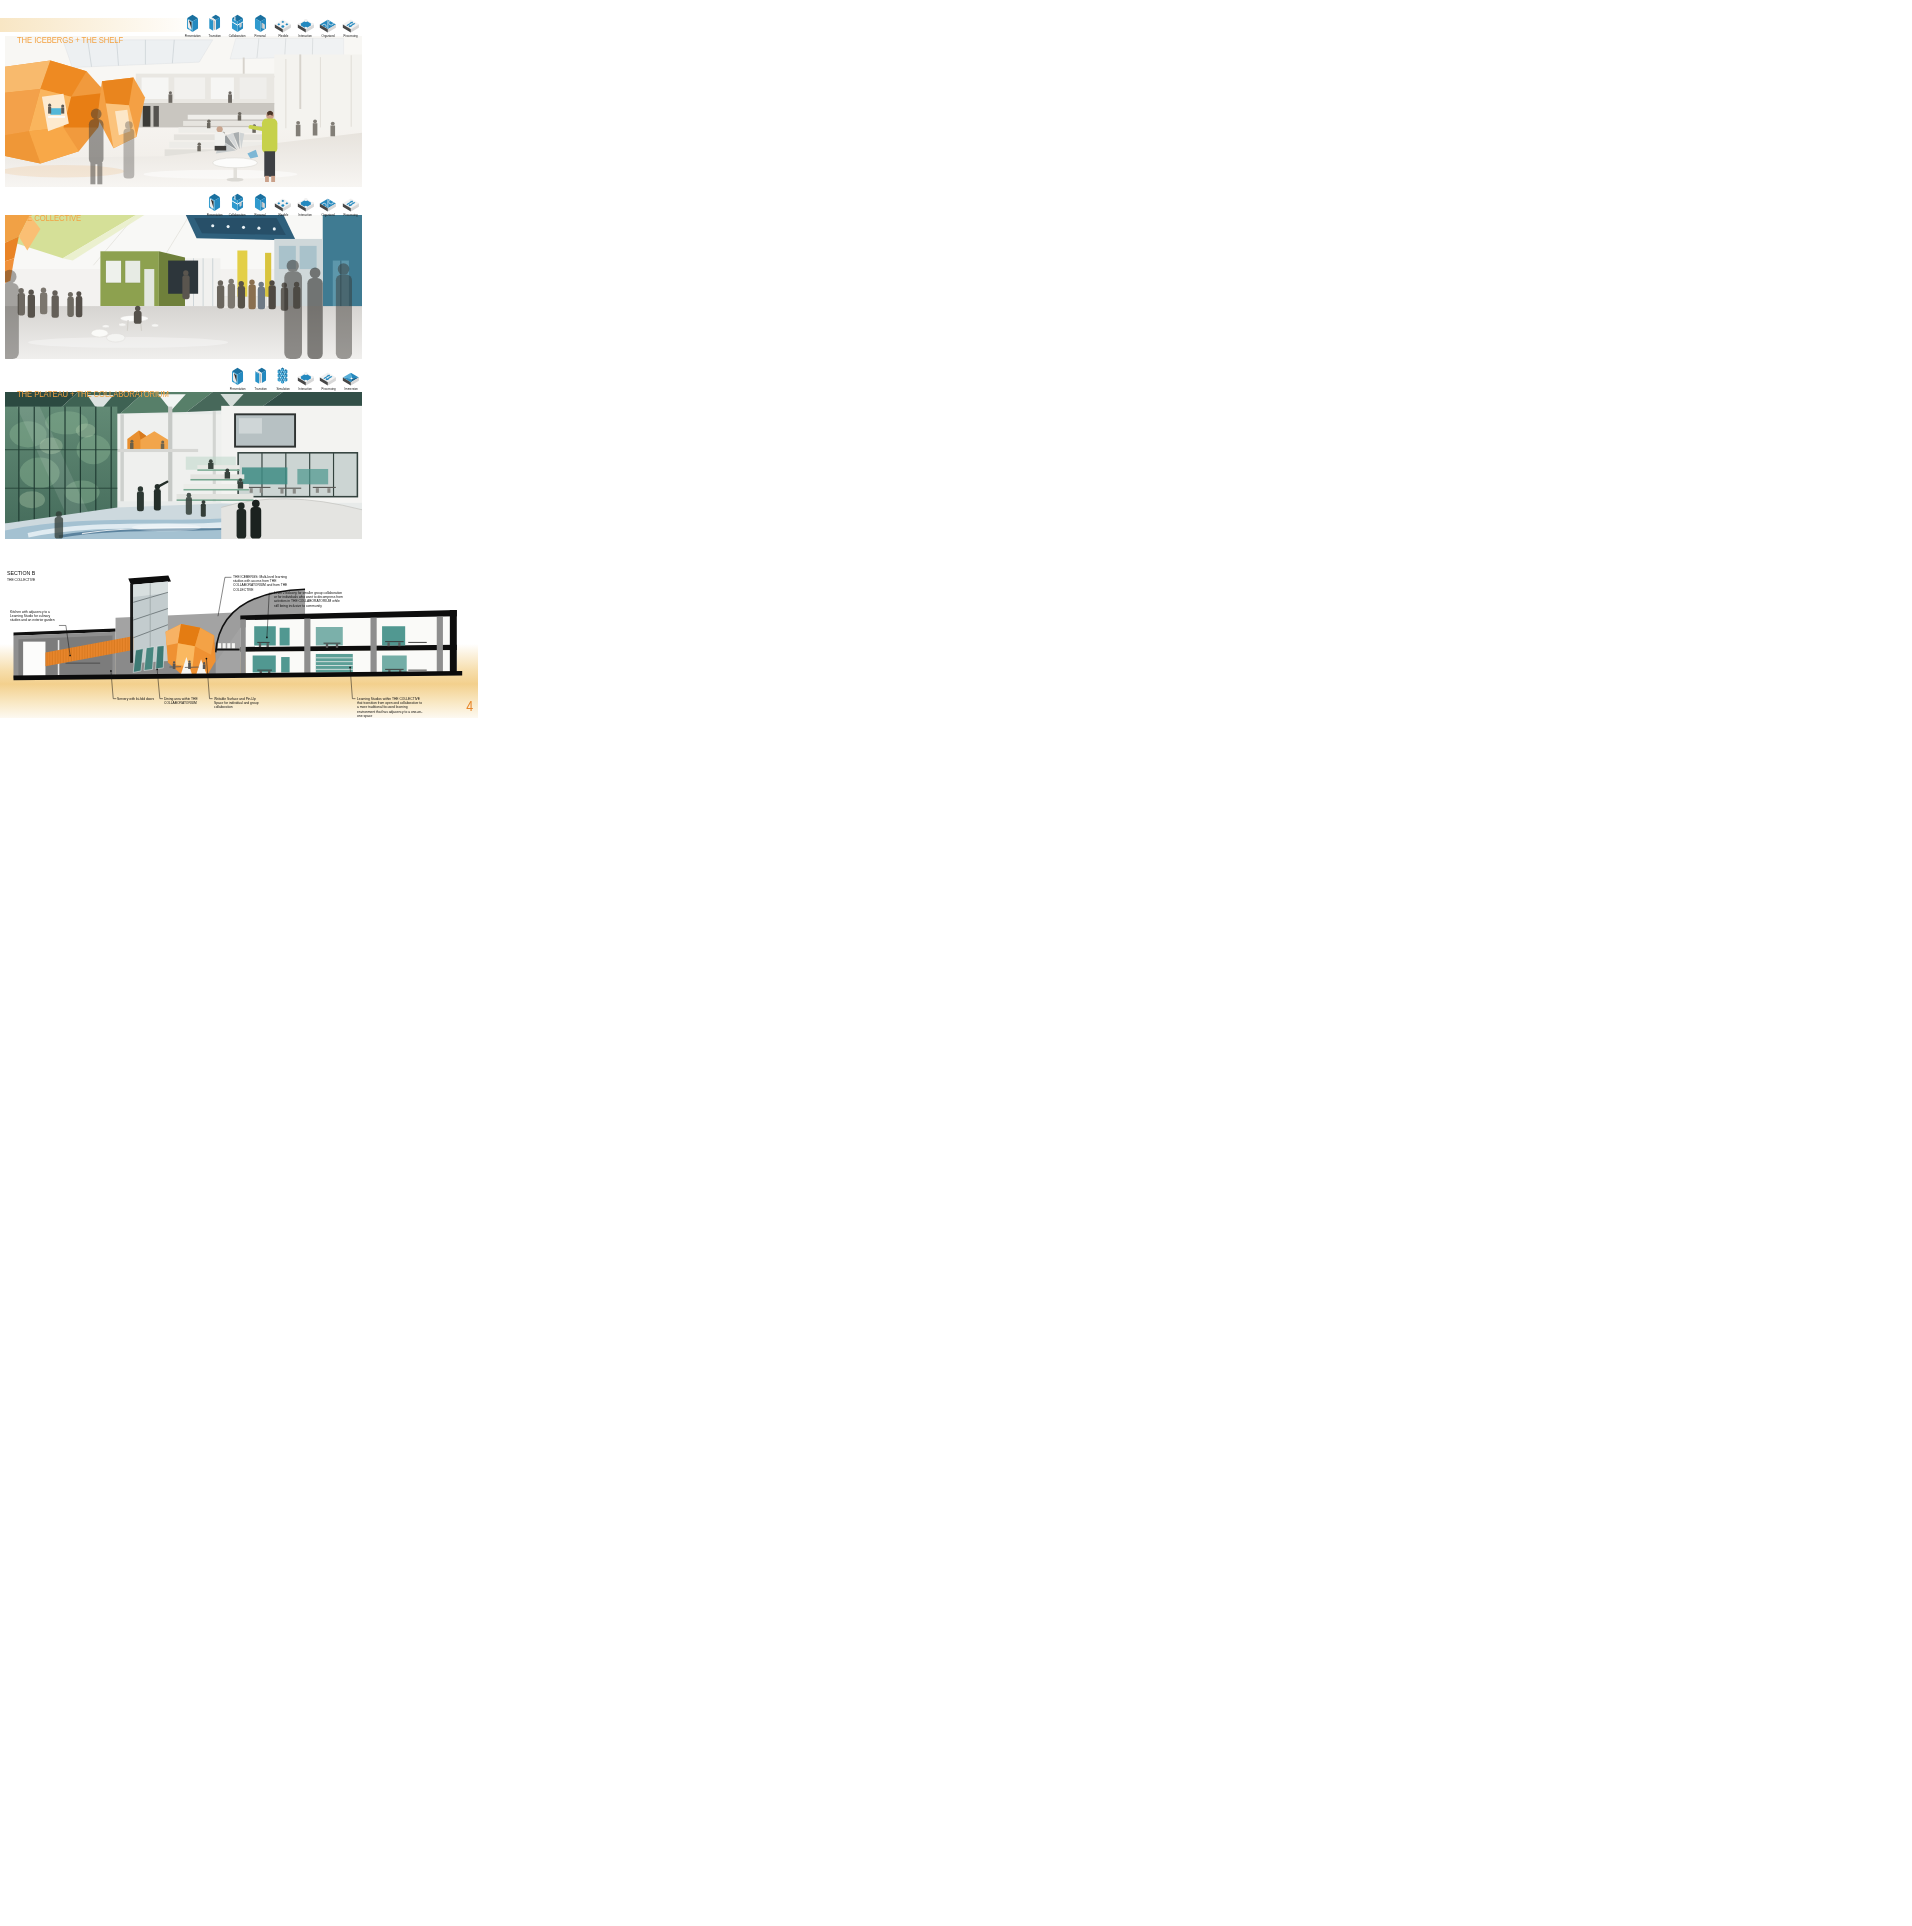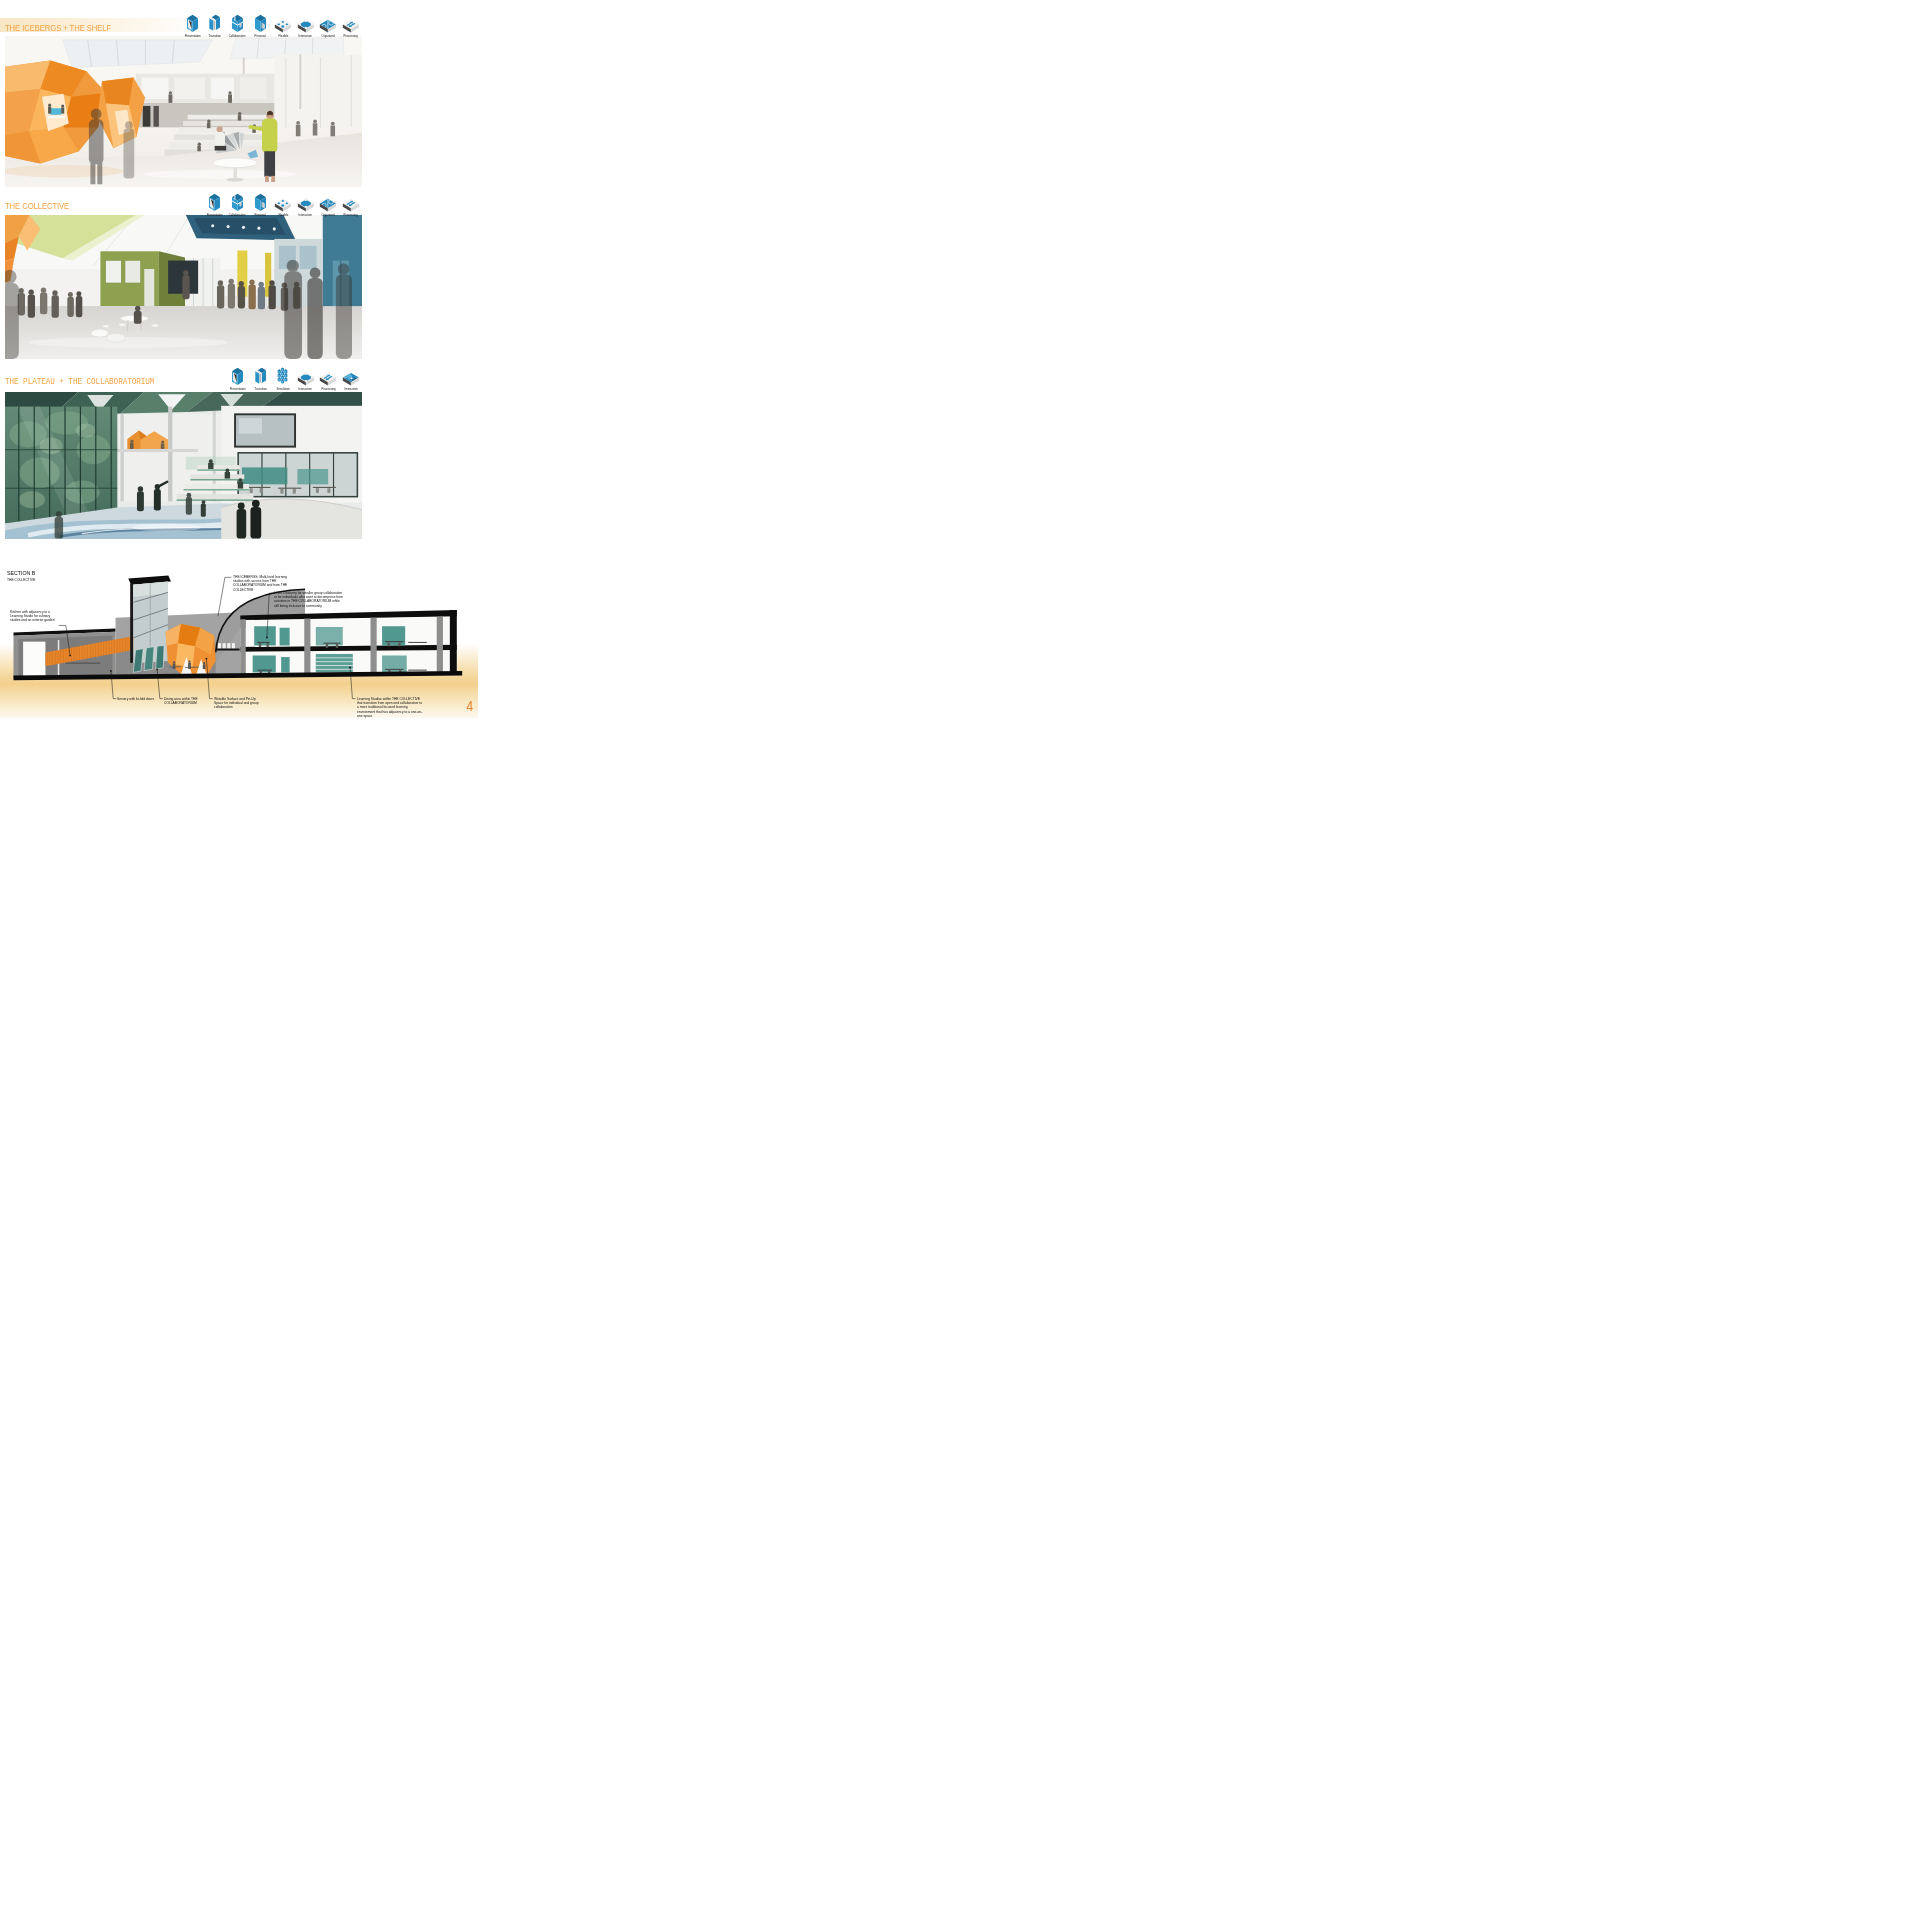--- a/index.html
+++ b/index.html
@@ -1,23 +1,23 @@
 <!DOCTYPE html>
 <html style="font-size:6.2px"><head>
 <meta charset="utf-8">
 <style>
   html,body{margin:0;padding:0;background:#ffffff;}
   .page{position:relative;width:478px;height:718px;background:#fff;overflow:hidden;
         font-family:"Liberation Sans",sans-serif;color:#111;}
   .top-flare{position:absolute;left:0;top:17.7px;width:247px;height:14.6px;
         background:linear-gradient(90deg,#f8e6c4 0%,rgba(248,230,196,0) 82%);}
-  .title{position:absolute;left:5px;margin:0;font-weight:400;font-size:9.6px;line-height:1;
+  .title{position:absolute;left:5px;margin:12px;font-weight:400;font-size:9.6px;line-height:1;
         color:#f3a343;white-space:nowrap;z-index:3;}
   .title .tx{display:inline-block;transform:scaleX(.8);transform-origin:left center;letter-spacing:-0.1px;}
-  .t1{top:23px;} .t2{top:201px;} .t3{top:377px;font-family:Liberation Mono, monospace;}
+  .t1{top:23px;} .t2{top:201px;} .t3{top:377px;}
   .icon-row{position:absolute;right:117px;display:flex;align-items:flex-end;gap:2.7px;z-index:3;}
   .r1{top:13px;} .r2{top:192px;} .r3{top:366px;}
   .icon{display:flex;flex-direction:column;align-items:center;width:20px;}
   .icon svg{display:block;}
   .ilabel{font-size:3.1px;line-height:1;color:#151515;margin-top:1.2px;white-space:nowrap;
         display:inline-block;transform:scaleX(.92);}
   .render{position:absolute;left:4.6px;width:357px;overflow:hidden;background:#f4f2ef;}
   .render svg{display:block;width:100%;height:100%;}
   .render.v1{top:36px;height:151px;} .render.v2{top:215px;height:144px;} .render.v3{top:392px;height:147px;}
   .section-figure{position:absolute;left:0;top:570px;width:478px;height:148px;}

